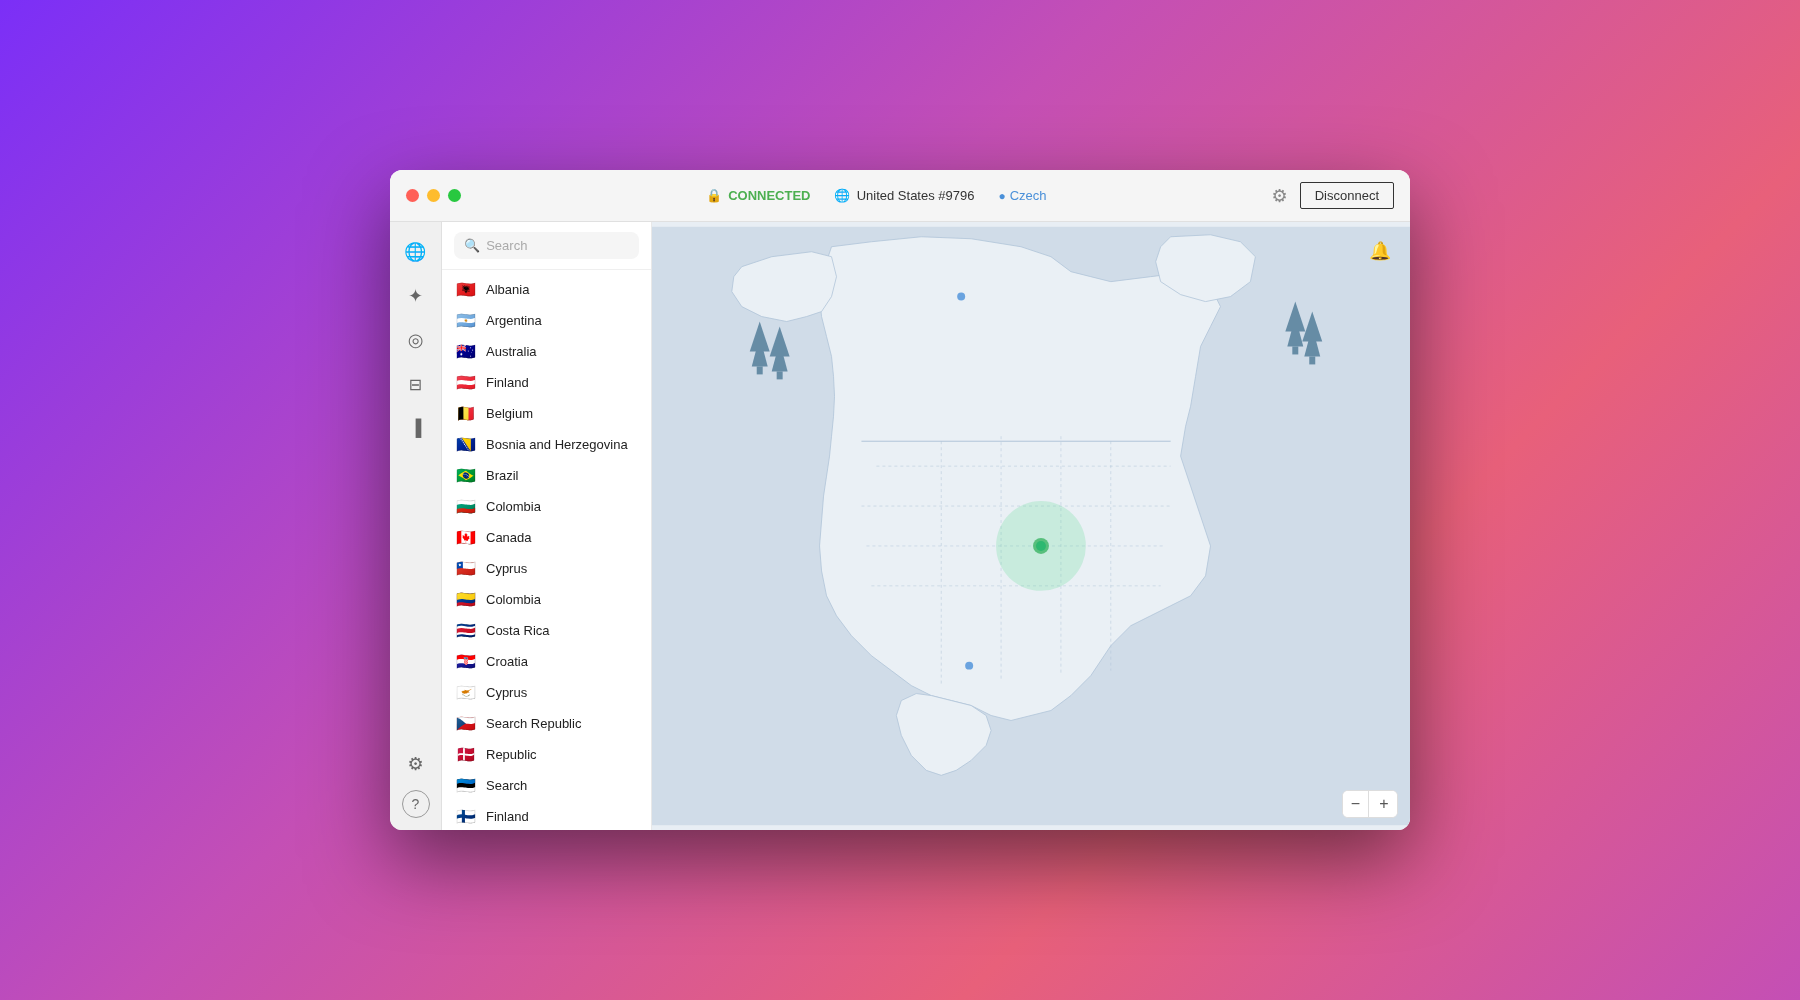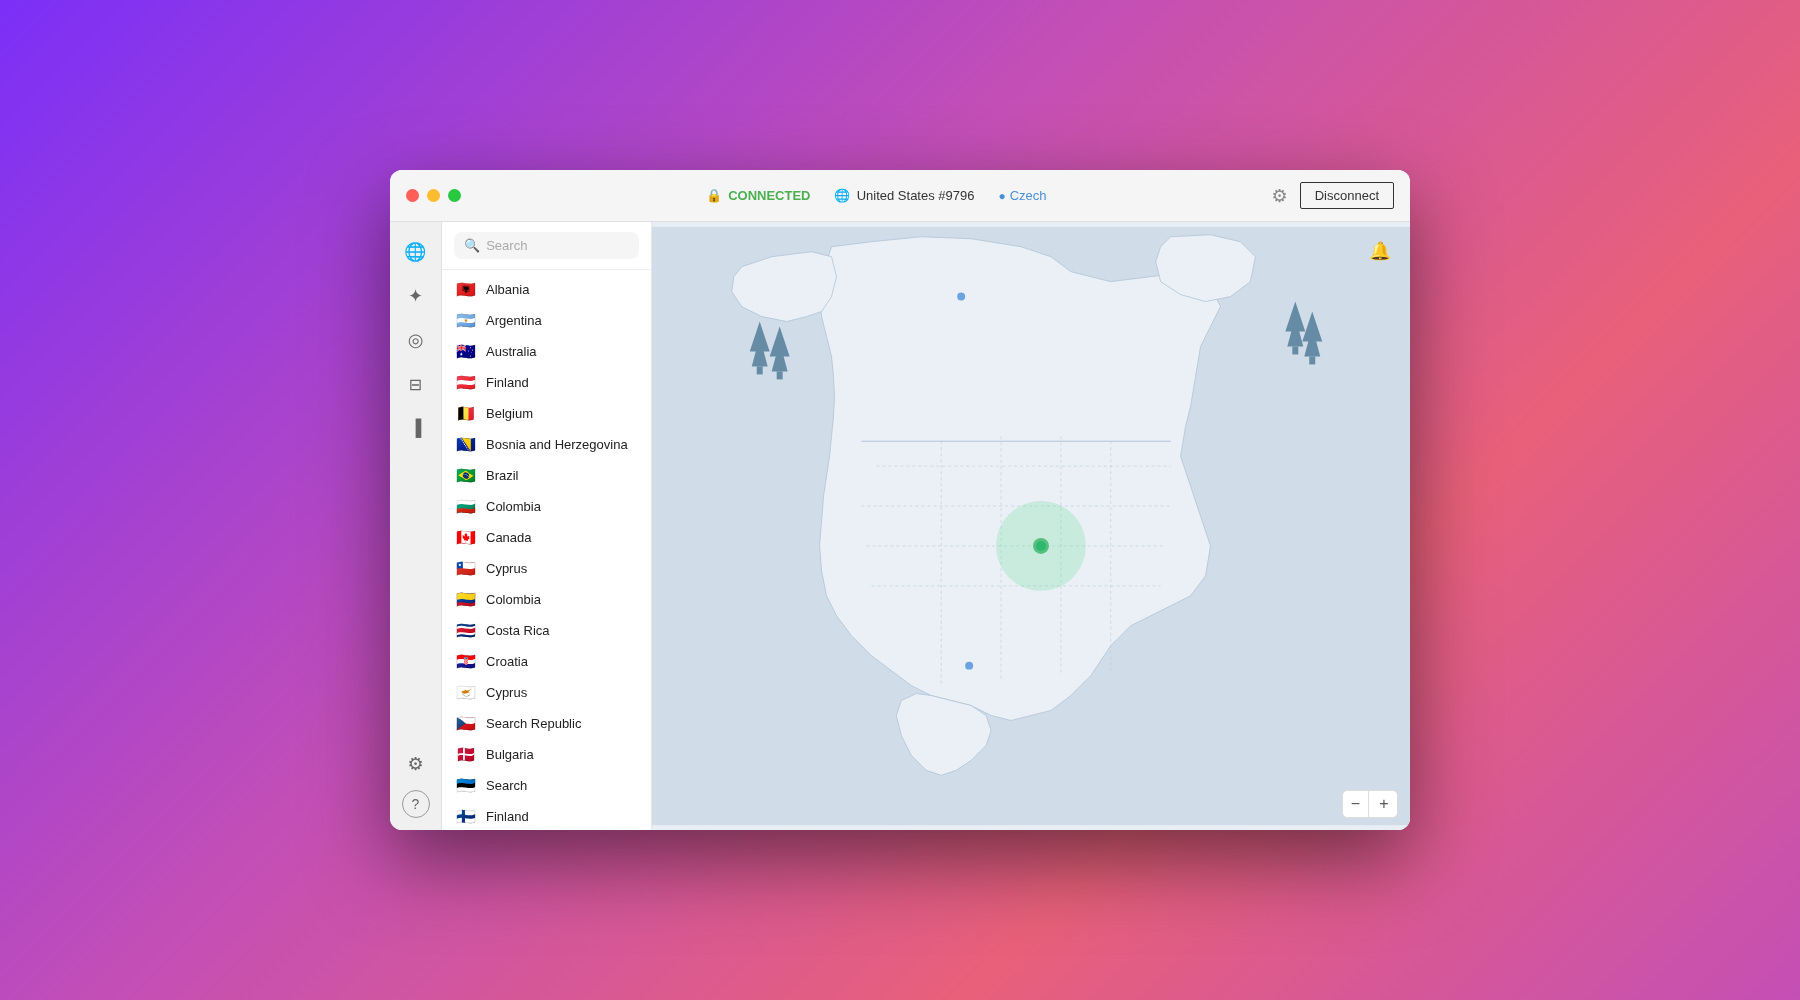--- a/index.html
+++ b/index.html
@@ -332,21 +332,21 @@
           <div class="country-item">
       <span class="flag">🇨🇾</span>
       <span>Cyprus</span>
     </div>
           <div class="country-item">
       <span class="flag">🇨🇿</span>
       <span>Search Republic</span>
     </div>
           <div class="country-item">
       <span class="flag">🇩🇰</span>
-      <span>Bulgaria</span>
+      <span>Republic</span>
     </div>
           <div class="country-item">
       <span class="flag">🇪🇪</span>
       <span>Search</span>
     </div>
           <div class="country-item">
       <span class="flag">🇫🇮</span>
       <span>Finland</span>
     </div>
         </div>

